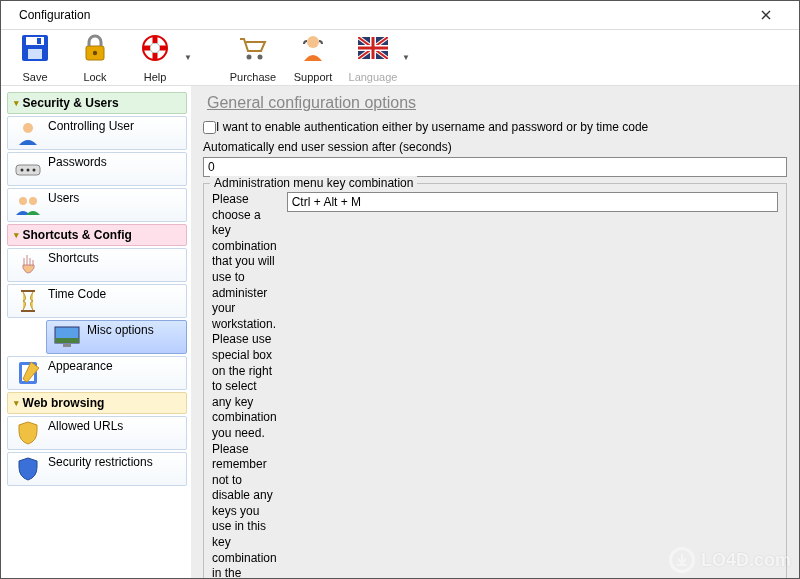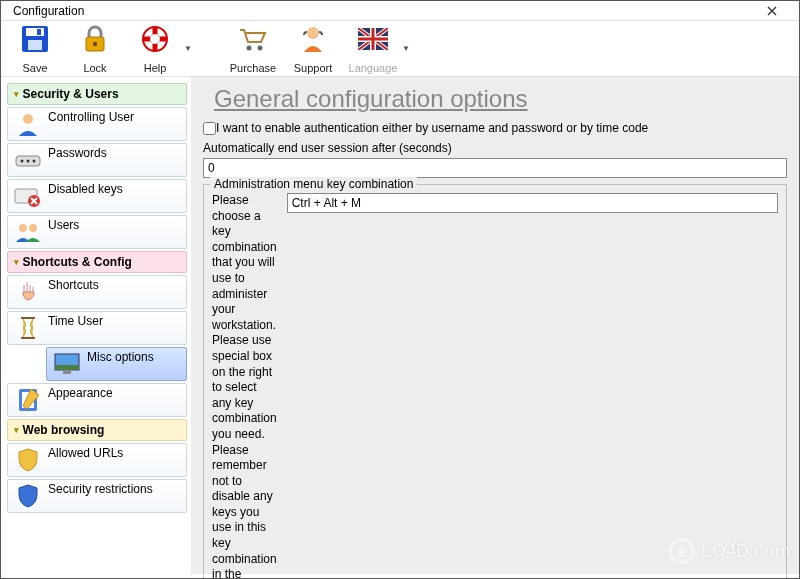--- a/index.html
+++ b/index.html
@@ -8,27 +8,27 @@
     font-family: "Segoe UI", Tahoma, Arial, sans-serif;
     font-size: 12px;
     background: #fff;
     width: 800px;
     height: 579px;
     overflow: hidden;
     border: 1px solid #555;
     position: relative;
   }
   .titlebar {
-    height: 20px;
+    height: 29px;
     background: #fff;
     border-bottom: 1px solid #ddd;
     display: flex;
     align-items: center;
     justify-content: space-between;
-    padding: 0 12px;
+    padding: 0 18px;
   }
   .titlebar .close {
     width: 30px; height: 16px;
     display:flex; align-items:center; justify-content:center;
     font-size: 13px; color:#333;
   }
   .toolbar {
     height: 56px;
     background: #fff;
     display: flex;
@@ -93,22 +93,22 @@
     margin-left:39px;
   }
   .sidebar-item .sic { width:28px; height:28px; display:flex; align-items:center; justify-content:center;}
   .content {
     flex:1;
     background:#ededed;
     padding: 8px 12px 12px 12px;
     position:relative;
   }
   .content h1 {
-    margin:0 0 8px 11px;
-    font-size:24px;
+    margin:0 0 8px 4px;
+    font-size:16px;
     font-weight:normal;
     color:#888;
     text-decoration: underline;
   }
   .row { display:flex; align-items:center; margin:4px 0;}
   .fieldset {
     border:1px solid #bfbfbf;
     margin:6px 0; padding: 8px 8px 10px 8px;
     position:relative;
   }
@@ -257,30 +257,20 @@
             <rect x="1" y="6" width="24" height="10" rx="3" fill="#ddd" stroke="#888"></rect>
             <circle cx="7" cy="11" r="1.5" fill="#333"></circle>
             <circle cx="13" cy="11" r="1.5" fill="#333"></circle>
             <circle cx="19" cy="11" r="1.5" fill="#333"></circle>
           </svg>
         </div>
       <span>Passwords</span>
     </div>
     <div class="sidebar-item">
       <div class="sic">
-          <svg width="28" height="22">
-            <rect x="1" y="4" width="22" height="14" rx="2" fill="#eee" stroke="#999"></rect>
-            <circle cx="20" cy="16" r="6" fill="#d33"></circle>
-            <path d="M17 13 l6 6 M23 13 l-6 6" stroke="#fff" stroke-width="2"></path>
-          </svg>
-        </div>
-      <span>Disabled keys</span>
-    </div>
-    <div class="sidebar-item">
-      <div class="sic">
           <svg width="28" height="24">
             <circle cx="9" cy="8" r="4" fill="#f4c28a"></circle>
             <path d="M2 22 q7 -8 14 0 z" fill="#2a6ad4"></path>
             <circle cx="19" cy="8" r="4" fill="#f4c28a"></circle>
             <path d="M12 22 q7 -8 14 0 z" fill="#2aa04a"></path>
           </svg>
         </div>
       <span>Users</span>
     </div>
 
@@ -297,21 +287,21 @@
       <span>Shortcuts</span>
     </div>
     <div class="sidebar-item">
       <div class="sic">
           <svg width="18" height="26">
             <path d="M3 3 h12 M3 23 h12 M4 4 q5 8 0 9 q5 1 0 9 M14 4 q-5 8 0 9 q-5 1 0 9" fill="#f0d060" stroke="#b89020"></path>
             <rect x="2" y="2" width="14" height="2" fill="#8a5a2a"></rect>
             <rect x="2" y="22" width="14" height="2" fill="#8a5a2a"></rect>
           </svg>
         </div>
-      <span>Time User</span>
+      <span>Time Code</span>
     </div>
     <div class="sidebar-item sel">
       <div class="sic">
           <svg width="26" height="22">
             <rect x="1" y="1" width="24" height="16" fill="#5aa0e8" stroke="#336"></rect>
             <rect x="1" y="12" width="24" height="5" fill="#4a8040"></rect>
             <rect x="9" y="18" width="8" height="3" fill="#888"></rect>
           </svg>
         </div>
       <span>Misc options</span>

